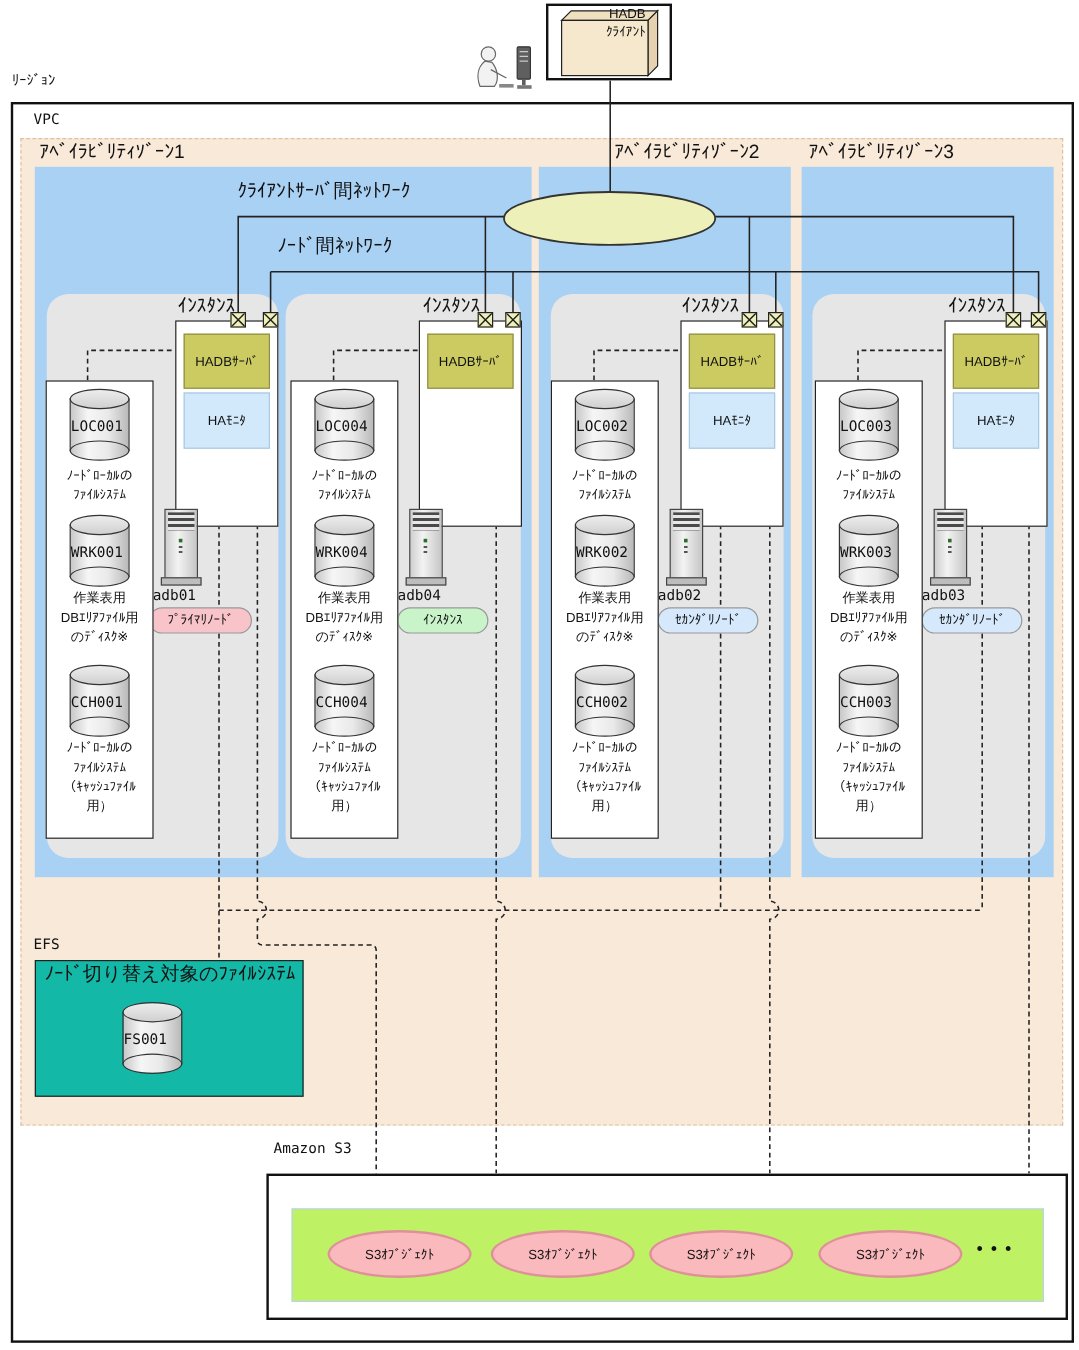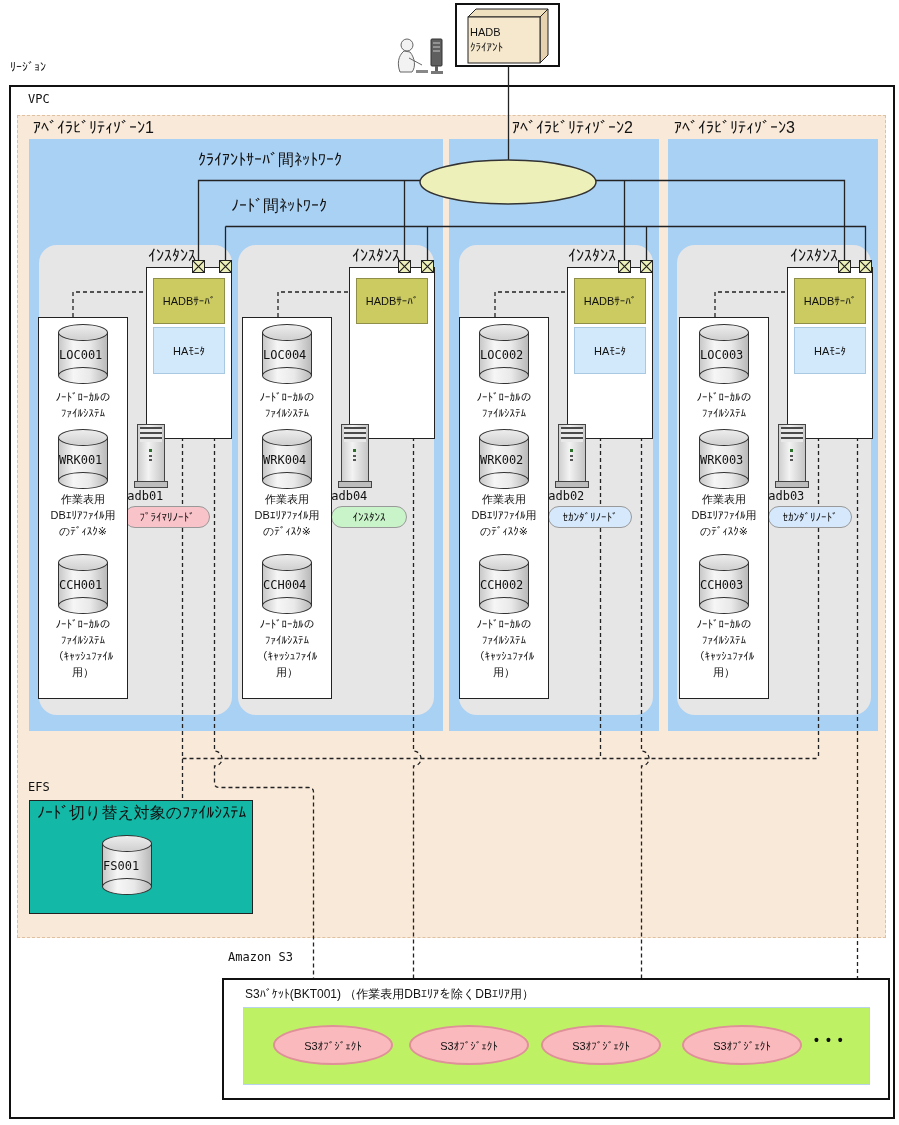--- a/index.html
+++ b/index.html
@@ -56,21 +56,21 @@
   .cyl-label{position:absolute;left:0;right:0;top:50%;transform:translateY(-42%);text-align:left;font-size:12px;z-index:2}
 
   .efsbox{position:absolute;left:29px;top:800px;width:222px;height:112px;background:#14b8a6;border:1px solid #222}
   .s3box{position:absolute;left:222px;top:978px;width:664px;height:118px;background:#fff;border:2px solid #111}
   .s3inner{position:absolute;left:19px;top:27px;width:625px;height:76px;background:#bef264;border:1px solid #b9d3ec}
   .s3obj{position:absolute;top:17px;width:120px;height:40px;background:#f9b9bd;border:2px solid #df9099;
          border-radius:50%;font-size:11px;line-height:38px;text-align:center;box-sizing:border-box;white-space:nowrap}
   .dots{position:absolute;left:570px;top:24px;font-size:14px;font-weight:bold;letter-spacing:7px}
 
   .client{position:absolute;left:455px;top:3px;width:101px;height:60px;background:#fff;border:2px solid #111}
-  .client-text{position:absolute;left:13px;top:20px;width:68px;text-align:left;font-size:11px;line-height:15px;white-space:pre-line}
+  .client-text{position:absolute;left:13px;top:0;width:68px;text-align:right;font-size:11px;line-height:15px;white-space:pre-line}
 </style>
 </head>
 <body>
 
 <div class="canvas">
 
   <div class="region"></div>
   <div class="vpcbg"></div>
   <div class="zone z1"></div>
   <div class="zone z2"></div>
@@ -299,21 +299,20 @@
   <div class="label lbl12 mono" style="left:28px;top:780px">EFS</div>
   <div class="efsbox">
     <div class="label" style="left:7px;top:5px;white-space:nowrap">ﾉｰﾄﾞ切り替え対象のﾌｧｲﾙｼｽﾃﾑ</div>
     <div class="cyl" style="left:72px;top:42px">
         <span class="cyl-label mono">FS001</span>
       </div>
   </div>
 
   <div class="label lbl12 mono" style="left:228px;top:950px">Amazon S3</div>
   <div class="s3box">
-    <div class="label lbl12" style="left:21px;top:7px;white-space:nowrap">S3ﾊﾞｹｯﾄ(BKT001)  （作業表用DBｴﾘｱを除くDBｴﾘｱ用）</div>
     <div class="s3inner">
       <div class="s3obj" style="left:29px">S3ｵﾌﾞｼﾞｪｸﾄ</div>
       <div class="s3obj" style="left:165px">S3ｵﾌﾞｼﾞｪｸﾄ</div>
       <div class="s3obj" style="left:297px">S3ｵﾌﾞｼﾞｪｸﾄ</div>
       <div class="s3obj" style="left:438px">S3ｵﾌﾞｼﾞｪｸﾄ</div>
       <div class="dots">•••</div>
     </div>
   </div>
 
 </div>

